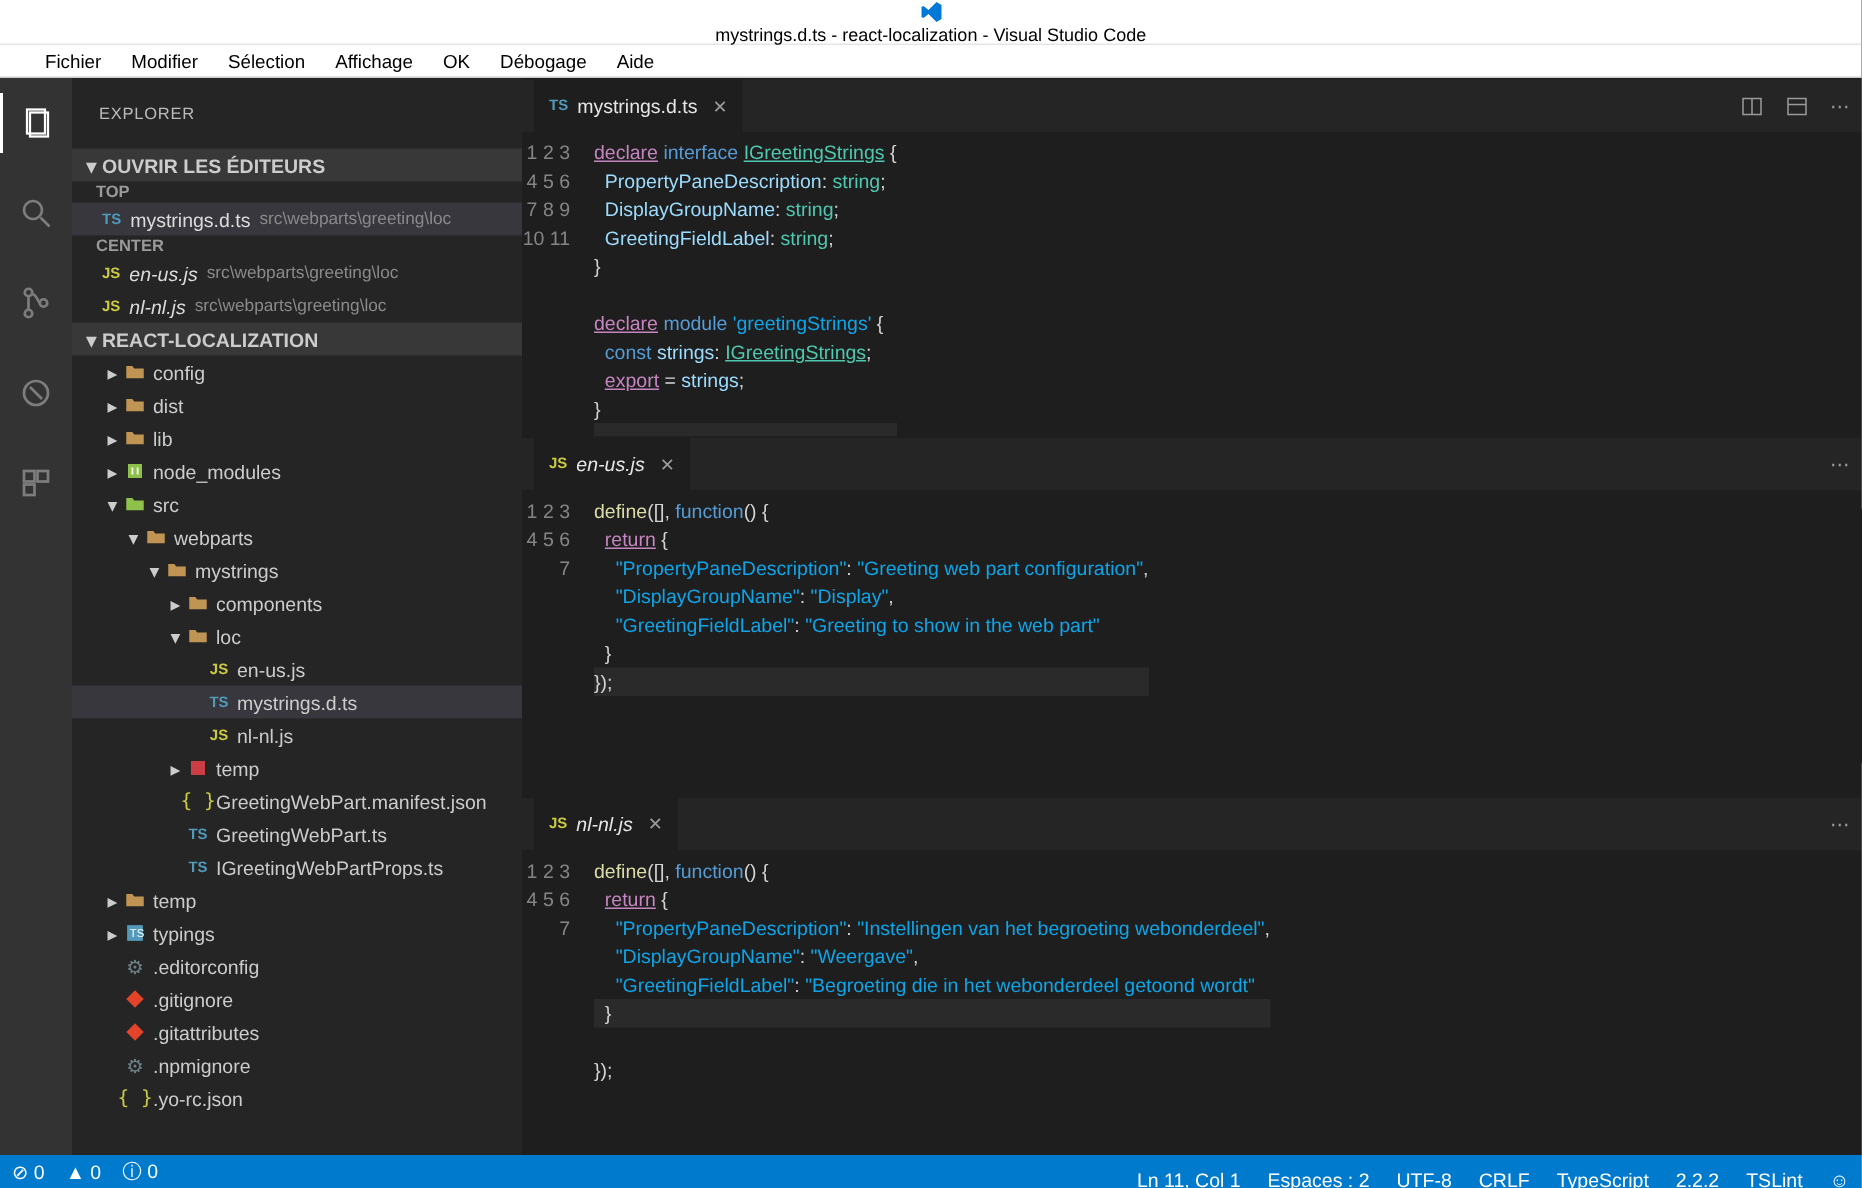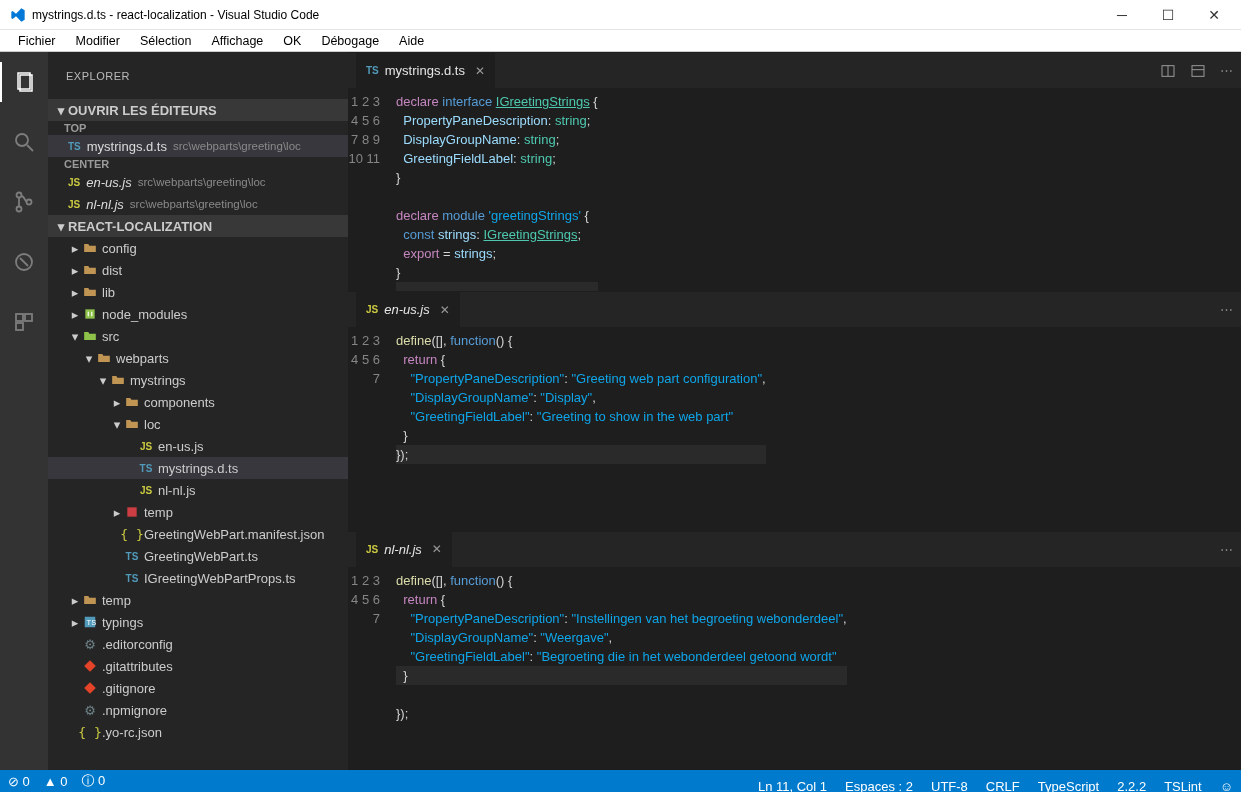--- a/index.html
+++ b/index.html
@@ -1,22 +1,22 @@
 <!DOCTYPE html>
 <html><head>
 <meta charset="utf-8">
 <style>
 * { margin:0; padding:0; box-sizing:border-box; font-family:"Segoe UI",Arial,sans-serif; font-size:13px; }
 body { width:1241px; height:792px; background:#fff; overflow:hidden; display:flex; flex-direction:column; }
-.titlebar { height:30px; background:#fff; display:flex; align-items:center; padding:0 4px; border-bottom:1px solid #e5e5e5; }
+.titlebar { height:30px; background:#fff; display:flex; align-items:center; padding:0 22px; border-bottom:1px solid #e5e5e5;flex-direction:column; }
 .titlebar .logo { width:16px; height:16px; margin:0 6px; }
 .titlebar .title { flex:1; font-size:12px; color:#000; }
 .winbtns { display:flex; }
 .winbtn { width:46px; height:30px; display:flex; align-items:center; justify-content:center; font-size:14px; color:#333; }
-.menubar { height:22px; background:#fff; display:flex; align-items:center; padding:0 8px; border-bottom:1px solid #ccc; }
+.menubar { height:22px; background:#fff; display:flex; align-items:center; padding:0 20px; border-bottom:1px solid #ccc; }
 .menubar span { padding:2px 10px; font-size:12.5px; cursor:default; }
 .workbench { flex:1; display:flex; background:#1e1e1e; }
 .activitybar { width:48px; background:#333333; display:flex; flex-direction:column; align-items:center; padding-top:10px; gap:20px; }
 .activitybar .abtn { width:48px; height:40px; display:flex; align-items:center; justify-content:center; color:#7d7d7d; }
 .activitybar .abtn.active { color:#fff; border-left:2px solid #fff; }
 .sidebar { width:300px; background:#252526; color:#ccc; display:flex; flex-direction:column; }
 .sb-title { height:47px; display:flex; align-items:center; padding:0 18px; font-size:11px; letter-spacing:.5px; color:#bbb; text-transform:uppercase; }
 .sb-section { display:flex; align-items:center; height:22px; background:#383838; padding:0 6px; font-size:11px; font-weight:bold; color:#ccc; cursor:default; }
 .sb-section .chev { width:14px; display:inline-flex; justify-content:center; }
 .sb-sub { padding:1px 0 1px 16px; font-size:11px; color:#9a9a9a; font-weight:bold; }
@@ -32,21 +32,21 @@
 .editors { flex:1; display:flex; flex-direction:column; background:#1e1e1e; min-width:0; }
 .egroup { flex:1; display:flex; flex-direction:column; border-top:1px solid #1e1e1e; min-height:0; }
 .tabbar { height:35px; background:#252526; display:flex; align-items:center; padding:0 8px; }
 .tab { display:flex; align-items:center; gap:6px; height:35px; padding:0 10px; color:#9a9a9a; }
 .tab.act { background:#1e1e1e; color:#e6e6e6; }
 .tab .close { color:#9a9a9a; font-size:12px; margin-left:4px; }
 .tabactions { margin-left:auto; display:flex; gap:14px; color:#9a9a9a; }
 .code { flex:1; display:flex; font-family:Consolas,monospace; font-size:14px; line-height:19px; background:#1e1e1e; color:#d4d4d4; overflow:hidden; }
 .gutter { width:48px; text-align:right; color:#858585; padding:4px 16px 4px 0; user-select:none; }
 .lines { padding:4px 0; white-space:pre; }
-.kw { color:#c586c0; }
+.kw { color:#c586c0;text-decoration:underline; }
 .kw2 { color:#569cd6; }
 .ty { color:#4ec9b0; }
 .st { color:#0ea5e9; }
 .fn2 { color:#dcdcaa; }
 .id { color:#9cdcfe; }
 .und { text-decoration:underline; }
 .hl-line { background:#2a2a2a; display:block; width:100%; }
 .lang-ts { color:#519aba; font-weight:bold; font-size:10px; font-family:sans-serif; }
 .lang-js { color:#cbcb41; font-weight:bold; font-size:10px; font-family:sans-serif; }
 .statusbar { height:22px; background:#007acc; color:#fff; display:flex; align-items:center; padding:0 8px; font-size:12px; gap:14px; }
@@ -307,30 +307,30 @@
           </span>
     <span>.editorconfig</span>
         </div>
         <div class="trow" style="padding-left: 20px;">
           <span class="tw"></span>
     <span class="ic">
             <svg width="14" height="14" viewBox="0 0 24 24">
               <path fill="#e24329" d="M12 2l10 10-10 10L2 12z"></path>
             </svg>
           </span>
+    <span>.gitignore</span>
+        </div>
+        <div class="trow" style="padding-left: 20px;">
+          <span class="tw"></span>
+    <span class="ic">
+            <svg width="14" height="14" viewBox="0 0 24 24">
+              <path fill="#e24329" d="M12 2l10 10-10 10L2 12z"></path>
+            </svg>
+          </span>
     <span>.gitattributes</span>
-        </div>
-        <div class="trow" style="padding-left: 20px;">
-          <span class="tw"></span>
-    <span class="ic">
-            <svg width="14" height="14" viewBox="0 0 24 24">
-              <path fill="#e24329" d="M12 2l10 10-10 10L2 12z"></path>
-            </svg>
-          </span>
-    <span>.gitignore</span>
         </div>
         <div class="trow" style="padding-left: 20px;">
           <span class="tw"></span>
     <span class="ic">
             <span style="color:#6d8086">⚙</span>
           </span>
     <span>.npmignore</span>
         </div>
         <div class="trow" style="padding-left: 20px;">
           <span class="tw"></span>

